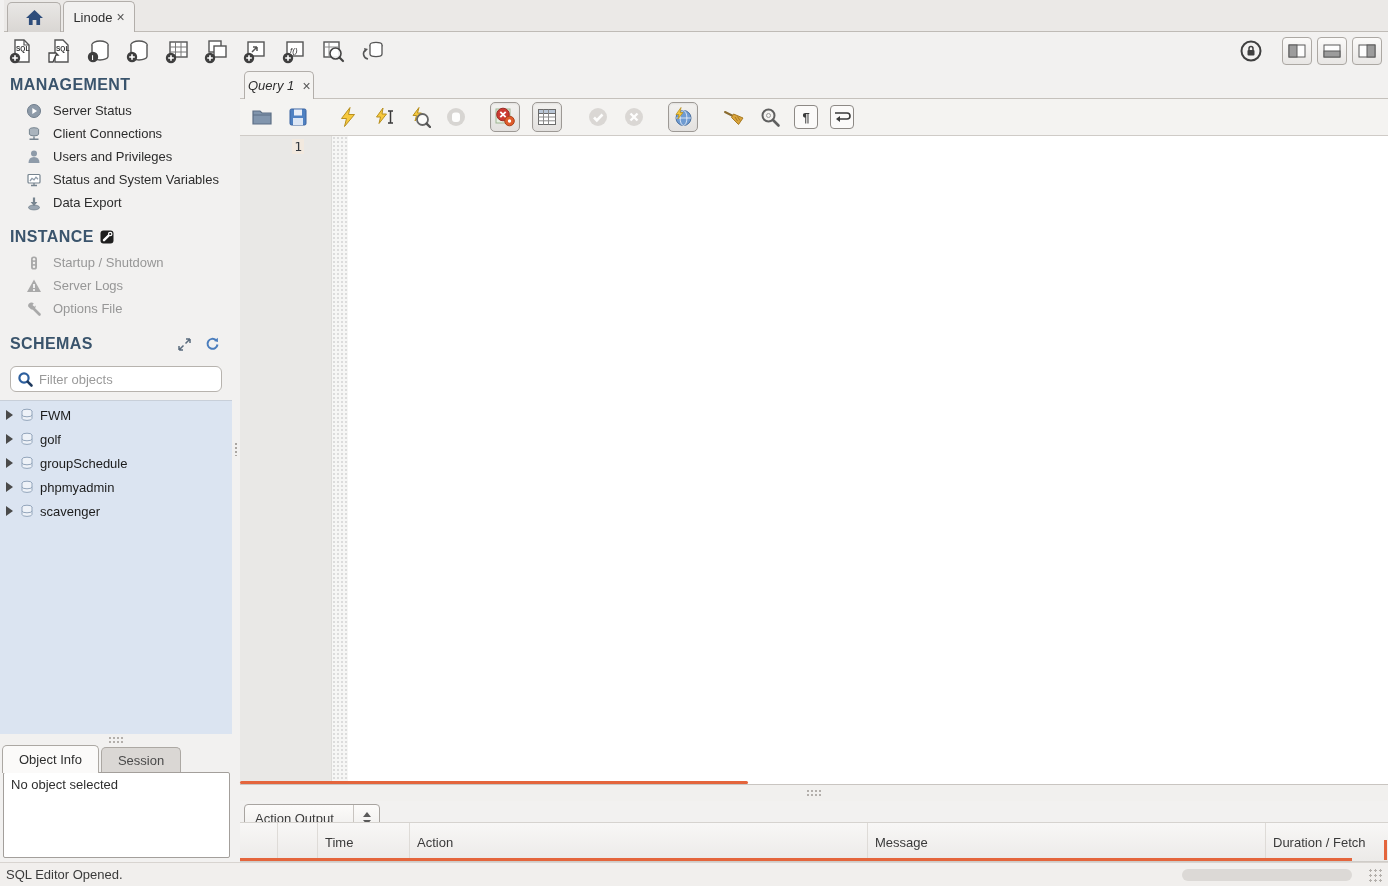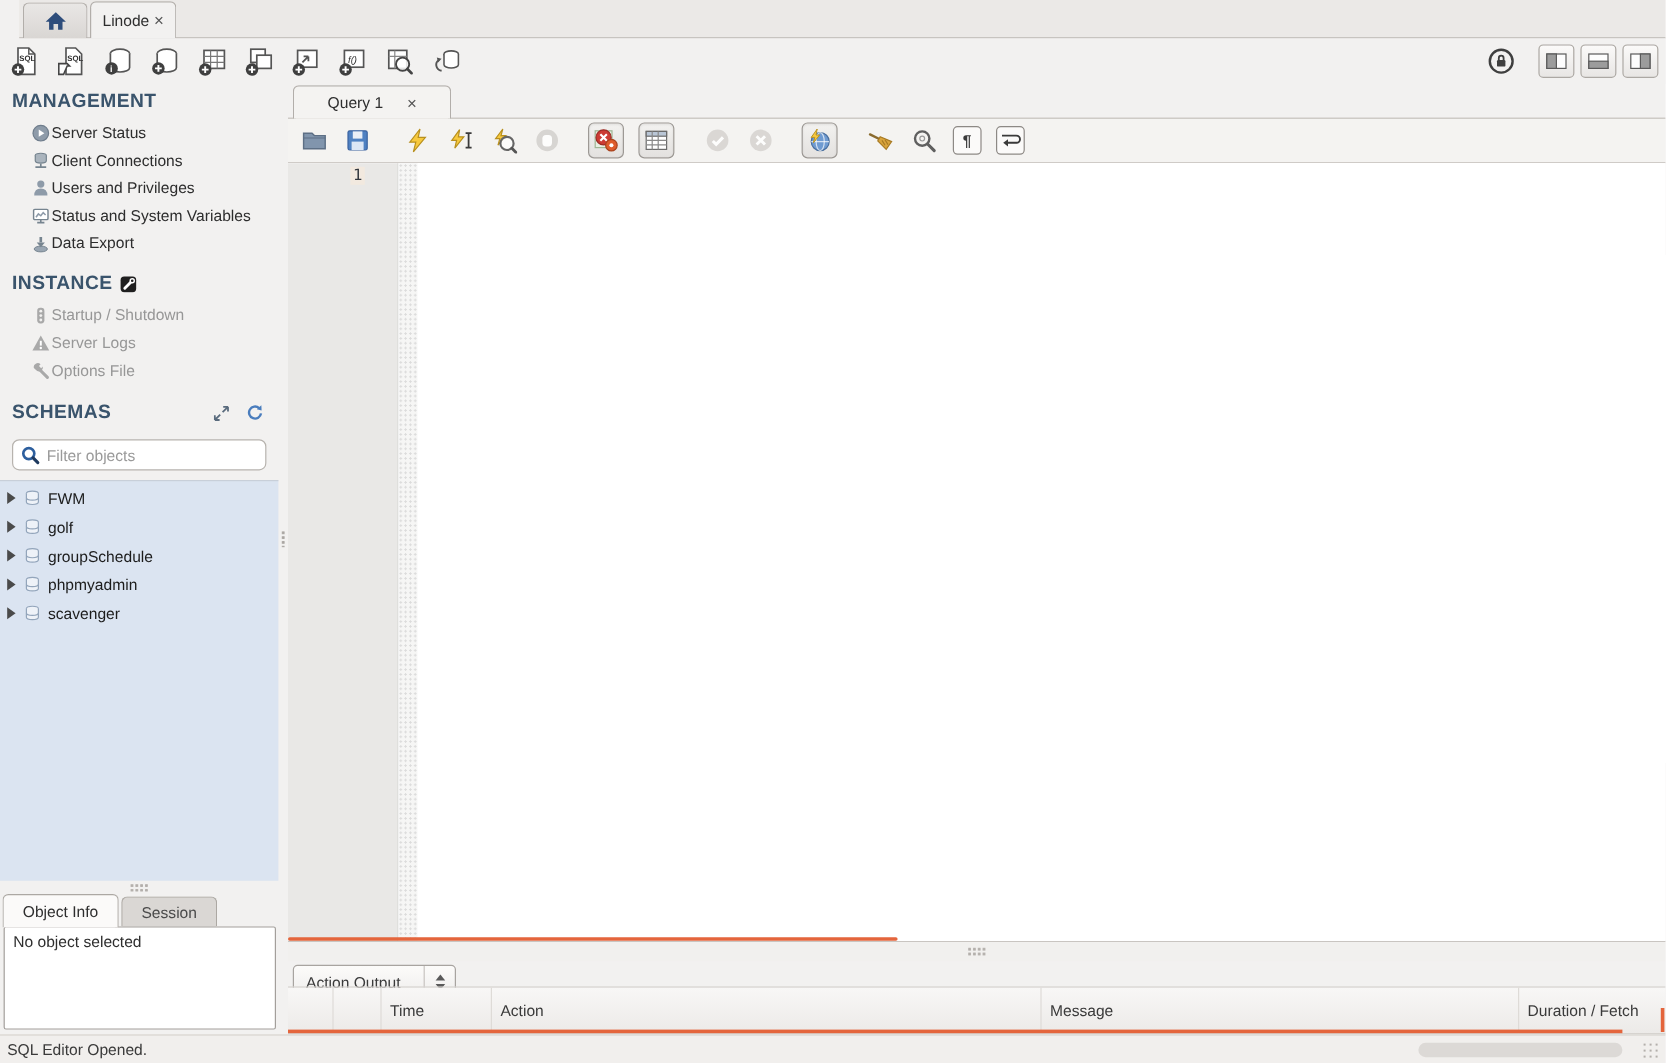--- a/index.html
+++ b/index.html
@@ -1,21 +1,21 @@
 <!DOCTYPE html>
 <html><head>
 <meta charset="utf-8">
 <style>
   * { box-sizing: border-box; margin: 0; padding: 0; }
   html,body { width:1388px; height:886px; overflow:hidden; }
   body { font-family:"Liberation Sans", sans-serif; font-size:13px; color:#2e2e2e;
          background:#f2f1f0; position:relative; }
 
   
-  .tabbar { position:absolute; top:0; left:16px; right:0; height:32px;
+  .tabbar { position:absolute; top:0; left:4px; right:0; height:32px;
             background:#ebe9e7; border-bottom:1px solid #bfbbb6; }
   .tab-home { position:absolute; left:3px; top:2px; width:54px; height:30px;
               background:linear-gradient(#e9e7e5,#d9d6d3); border:1px solid #b2aeaa;
               border-bottom:none; border-radius:5px 5px 0 0;
               display:flex; align-items:center; justify-content:center; }
   .tab-conn { position:absolute; left:59px; top:1px; width:72px; height:31px;
               background:#f2f1f0; border:1px solid #b2aeaa; border-bottom:none;
               border-radius:5px 5px 0 0; display:flex; align-items:center;
               justify-content:center; gap:4px; z-index:2; }
   .tab-conn .close { color:#555; font-size:14px; line-height:1; cursor:default; }
@@ -37,21 +37,21 @@
   .vsplit { position:absolute; top:70px; left:232px; width:8px; bottom:24px; }
   .vsplit .dots { position:absolute; top:47%; left:2px; width:4px; height:14px;
                   background-image:radial-gradient(circle,#aaa6a2 1.1px,transparent 1.3px);
                   background-size:4px 4px; }
   .main { position:absolute; top:70px; left:240px; right:0; bottom:24px;
           display:flex; flex-direction:column; }
 
   
   .sec-title { font-size:16px; font-weight:bold; color:#3a546c; letter-spacing:.4px;
                margin:6px 0 5px 10px; display:flex; align-items:center; gap:6px; }
-  .side-item { height:23px; display:flex; align-items:center; gap:1px; padding-left:26px;
+  .side-item { height:23px; display:flex; align-items:center; gap:11px; padding-left:26px;
                white-space:nowrap; overflow:hidden; }
   .side-item span.lbl { color:#2d2d2d; }
   .side-item.disabled span.lbl { color:#979797; }
   .schemas-head { margin-top:15px; margin-right:12px; display:flex; align-items:center; }
   .schemas-head .spacer { flex:1; }
   .filter-box { margin:8px 10px 8px 10px; height:26px; background:#fff;
                 border:1px solid #b7b3ae; border-radius:6px; display:flex;
                 align-items:center; padding:0 6px; gap:5px; }
   .filter-box input { border:none; outline:none; flex:1; font:13px "Liberation Sans",sans-serif;
                       color:#333; background:transparent; }
@@ -71,23 +71,23 @@
   .oi-tabs { height:27px; display:flex; padding-left:2px; }
   .oi-tab { padding:0 16px; display:flex; align-items:center; border:1px solid #aca8a3;
             border-bottom:none; border-radius:5px 5px 0 0; margin-right:2px; }
   .oi-tab.active { background:#fbfaf9; position:relative; z-index:2; height:28px; }
   .oi-tab.inactive { background:#dad7d4; color:#4a4a4a; height:25px; margin-top:2px; }
   .oi-box { margin:0 2px 4px 3px; flex:0 0 86px; background:#fff; border:1px solid #a39f9b;
             border-radius:2px; padding:4px 7px; color:#2e2e2e; }
 
   
   .qtabbar { height:29px; border-bottom:1px solid #c5c1bc; position:relative; }
-  .qtab { position:absolute; left:4px; top:1px; height:28px; padding:0 28px;
+  .qtab { position:absolute; left:4px; top:1px; height:28px; padding:0 3px;
           background:#f4f3f1; border:1px solid #b2aeaa; border-bottom:none;
-          border-radius:5px 5px 0 0; display:flex; align-items:center; gap:20px; z-index:2; }
+          border-radius:5px 5px 0 0; display:flex; align-items:center; gap:8px; z-index:2;font-style:italic; }
   .qtab .close { color:#555; font-size:14px; }
   .sql-toolbar { height:37px; background:#f4f3f1; border-bottom:1px solid #cfcbc7;
                  display:flex; align-items:center; padding-left:10px; gap:12px; }
   .sbtn { width:24px; height:24px; display:flex; align-items:center; justify-content:center; }
   .sbtn.pressed { width:30px; height:30px; border:1px solid #9d9995; border-radius:5px;
                   background:linear-gradient(#f3f2f0,#e3e1df);
                   box-shadow:inset 0 1px 2px rgba(0,0,0,.08); }
   .sbtn.disabled { opacity:.85; }
   .framebox { width:24px; height:24px; border:1px solid #8d8985; border-radius:4px;
               background:#fbfaf9; display:flex; align-items:center; justify-content:center;

